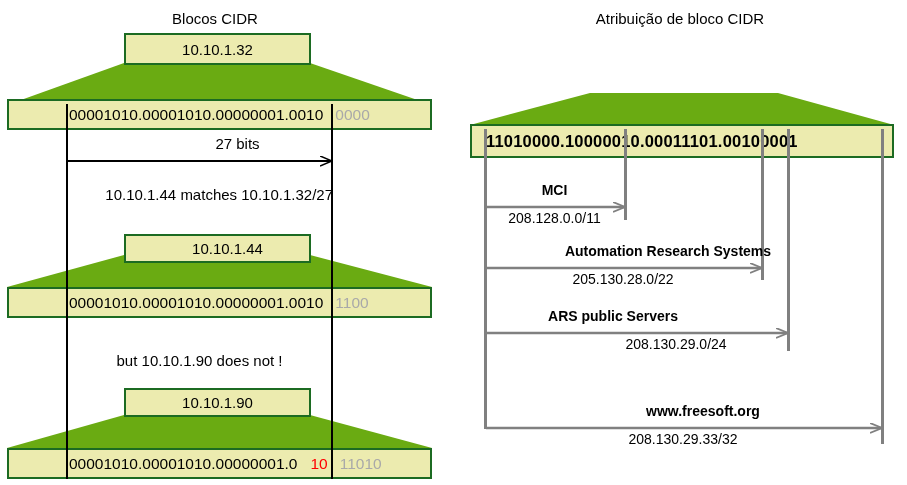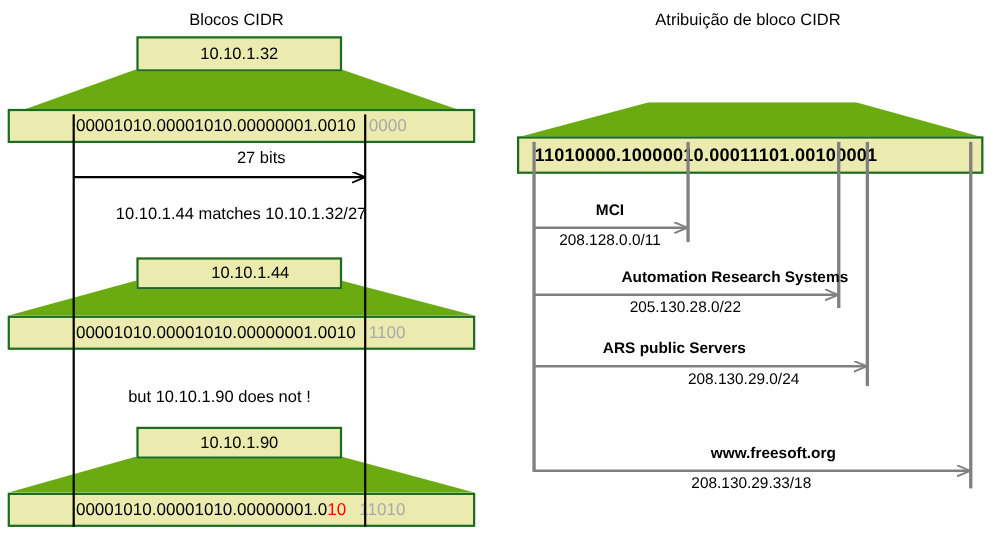--- a/index.html
+++ b/index.html
@@ -46,21 +46,21 @@
     letter-spacing: 0px;
   }
   .ybox.bits .inner { padding-left: 60px; }
   .ybox.bits.right .inner {
     padding-left: 14px;
     font-weight: bold;
     font-size: 16.5px;
     letter-spacing: 0.2px;
   }
   .gray-bits { color: #a9a9a9; padding-left: 12px; }
-  .red-bits  { color: #ff0000; }
+  .red-bits  { color: #ff0000; padding-left: 13px; }
 
   
   .funnel { display: block; }
 
   
   .vline-black {
     background: #000000;
     width: 2px;
   }
   
@@ -157,21 +157,21 @@
   <div class="abs arrow-label-bold" style="left:484px; top:182px; width:141px;">MCI</div>
   <div class="abs arrow-label-plain" style="left:484px; top:210px; width:141px;">208.128.0.0/11</div>
 
   <div class="abs arrow-label-bold" style="left:485px; top:243px; width:278px;padding-left:44px;">Automation Research Systems</div>
   <div class="abs arrow-label-plain" style="left:484px; top:271px; width:278px;">205.130.28.0/22</div>
 
   <div class="abs arrow-label-bold" style="left:461px; top:308px; width:304px;">ARS public Servers</div>
   <div class="abs arrow-label-plain" style="left:492px; top:336px; width:304px;margin-left:32px;">208.130.29.0/24</div>
 
   <div class="abs arrow-label-bold" style="left:504px; top:403px; width:398px;">www.freesoft.org</div>
-  <div class="abs arrow-label-plain" style="left:484px; top:431px; width:398px;">208.130.29.33/18</div>
+  <div class="abs arrow-label-plain" style="left:484px; top:431px; width:398px;">208.130.29.33/32</div>
 
   <svg class="svg-layer" viewBox="0 0 907 485">
     <defs>
       <marker id="ah-black" markerWidth="12" markerHeight="12" refX="11" refY="5" orient="auto" markerUnits="userSpaceOnUse">
         <path d="M0,0 L12,5 L0,10" fill="none" stroke="#000000" stroke-width="1.6"></path>
       </marker>
       <marker id="ah-gray" markerWidth="12" markerHeight="12" refX="11" refY="5" orient="auto" markerUnits="userSpaceOnUse">
         <path d="M0,0 L12,5 L0,10" fill="none" stroke="#808080" stroke-width="1.8"></path>
       </marker>
     </defs>

